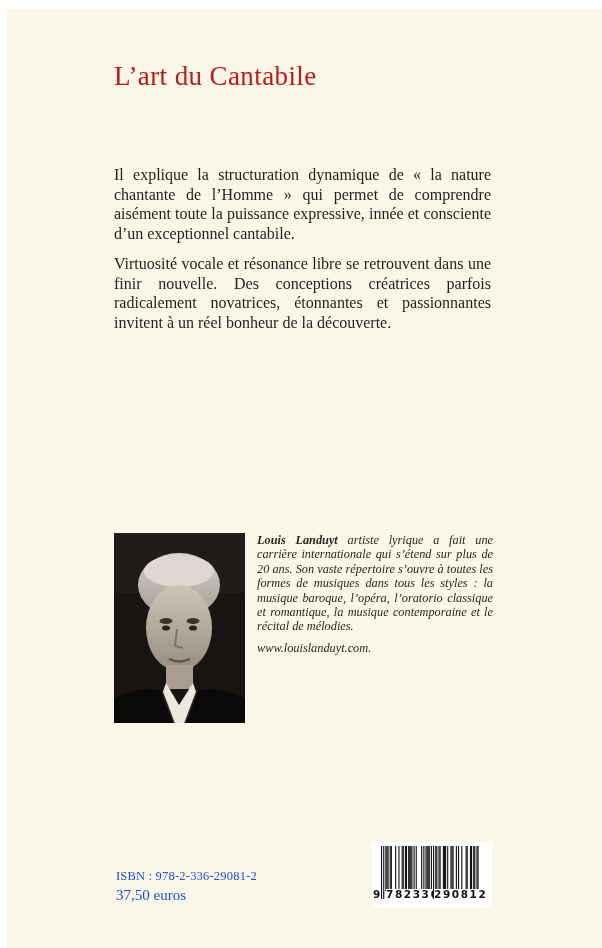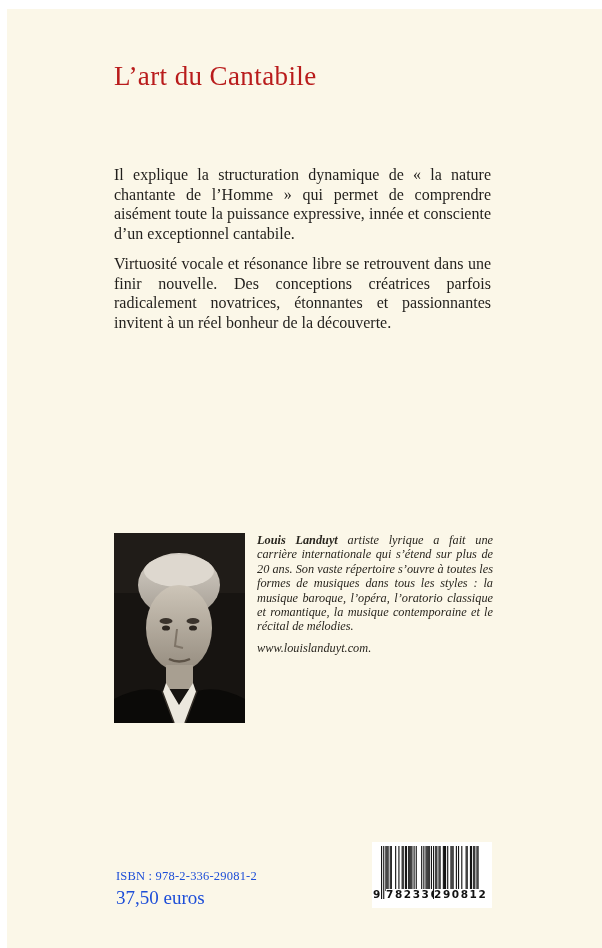--- a/index.html
+++ b/index.html
@@ -37,21 +37,21 @@
     font-style:italic; font-size:12.3px; line-height:1.17;
     color:#29261f; text-align:justify;
   }
   .bio p { margin:0 0 7px 0; }
   .author-name { font-weight:bold;margin-top:8px; }
   .website { text-align:left; }
   .footer-left {
     position:absolute; left:109px; top:860px; color:#1d4ed8;
   }
   .isbn { font-size:12.5px; letter-spacing:0.2px; }
-  .price { font-size:19px; margin-top:3px; }
+  .price { font-size:15px; margin-top:3px; }
   .barcode {
     position:absolute; left:365px; top:833px;
     width:120px; height:66px; background:#ffffff;
   }
   .barcode svg { position:absolute; left:9px; top:4px; }
   .barcode-digits span {
     position:absolute; top:47px;
     font-family:"DejaVu Sans", sans-serif;
     font-size:10.5px; font-weight:bold; color:#121212;
     background:#ffffff; line-height:1;

